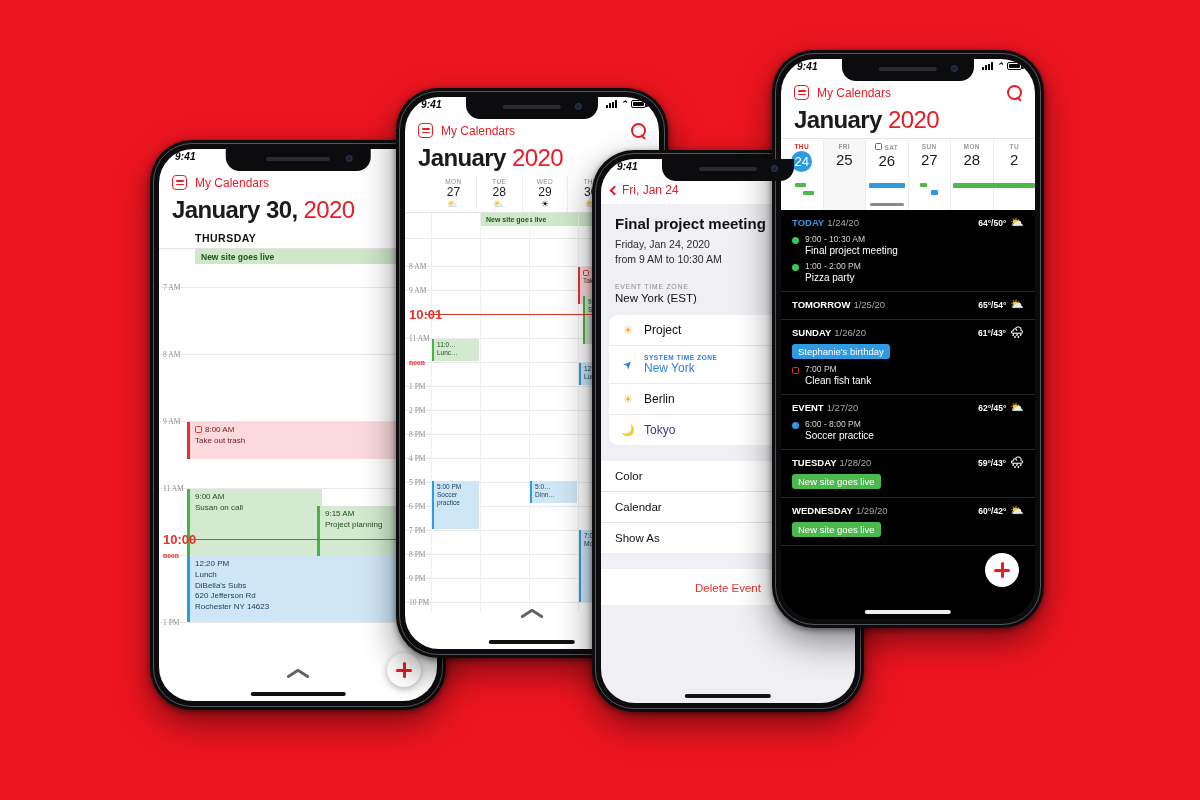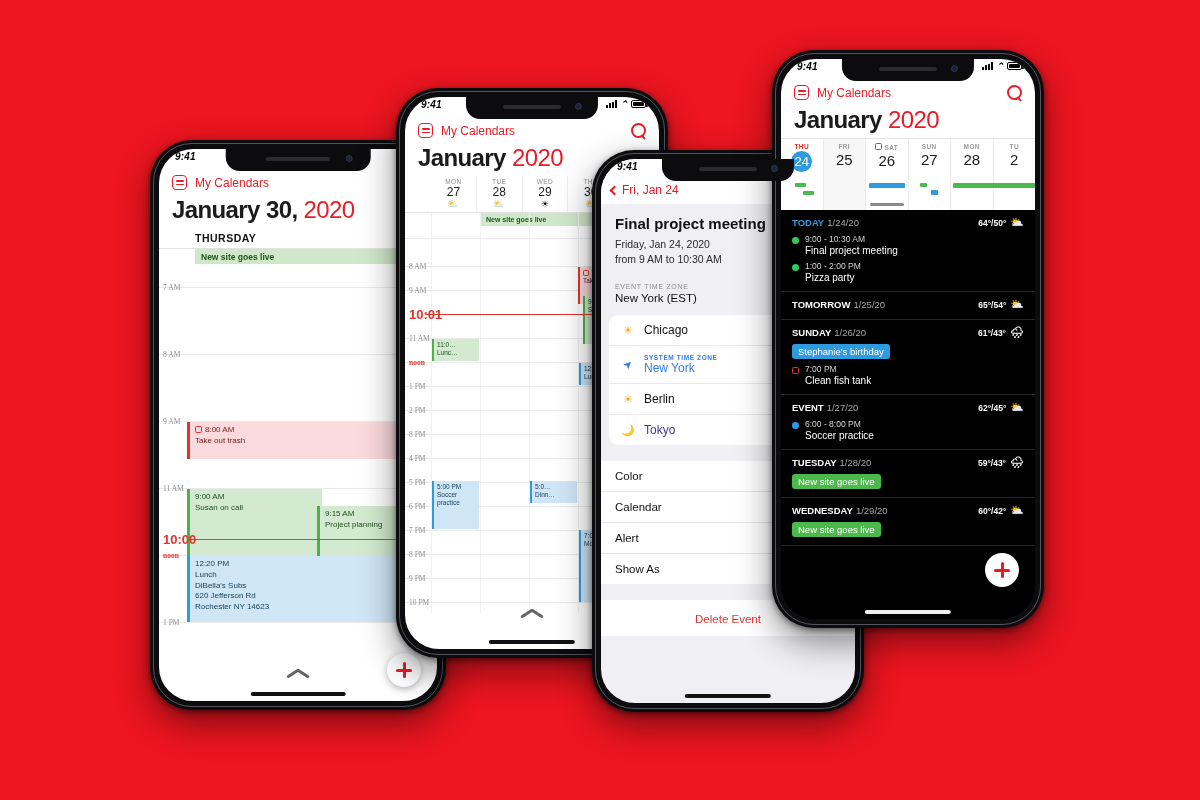--- a/index.html
+++ b/index.html
@@ -486,21 +486,21 @@
       <div class="ev-title">Final project meeting</div>
       <div class="ev-sub">Friday, Jan 24, 2020</div>
       <div class="ev-sub">from 9 AM to 10:30 AM</div>
       <div class="cap">EVENT TIME ZONE</div>
       <div class="tz-now">New York (EST)</div>
     </div>
 
     <div class="card">
       <div class="tzrow">
         <span class="ic" style="color:#f5a623">☀</span>
-        <span class="nm">Chicago</span>
+        <span class="nm">Project</span>
         <span class="tm"></span>
       </div>
       <div class="tzrow sys">
         <span class="ic" style="color:#2f7fe8;transform:rotate(-45deg)">➤</span>
         <span style="flex:1">
           <span class="cap2" style="display:block">SYSTEM TIME ZONE</span>
           <span class="nm" style="display:block">New York</span>
         </span>
         <span class="tm">9</span>
       </div>
@@ -512,21 +512,20 @@
       <div class="tzrow tokyo">
         <span class="ic">🌙</span>
         <span class="nm">Tokyo</span>
         <span class="tm">11:00 P</span>
       </div>
     </div>
 
     <div class="listcard">
       <div class="lrow">Color</div>
       <div class="lrow">Calendar</div>
-      <div class="lrow">Alert</div>
       <div class="lrow">Show As</div>
     </div>
 
     <div class="delcard">
       <span class="del">Delete Event</span>
     </div>
 
     <div class="homebar light"></div>
   </div>
 </div>

